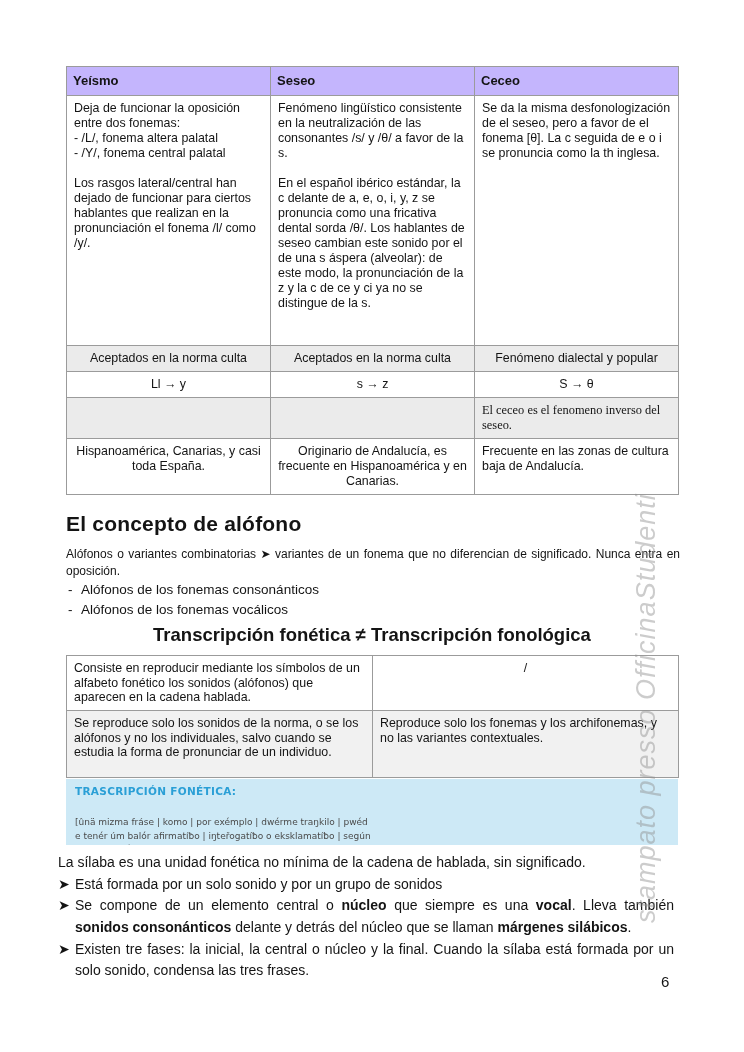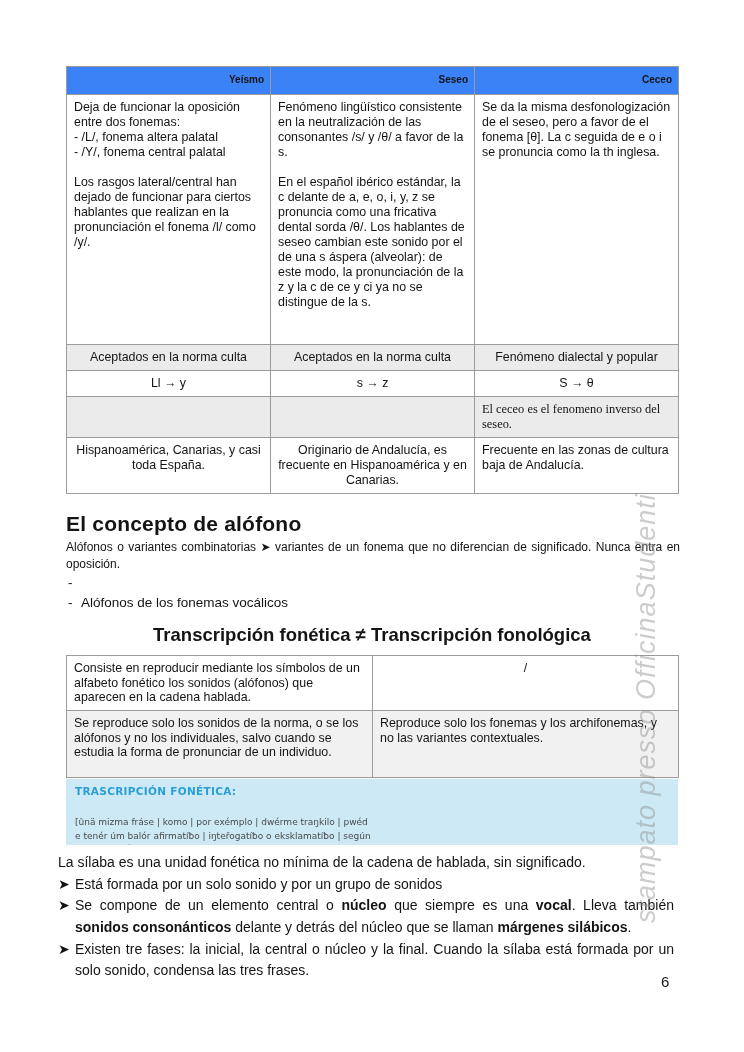--- a/index.html
+++ b/index.html
@@ -17,34 +17,34 @@
   table { border-collapse:collapse; table-layout:fixed; position:absolute; left:66px; width:612px; background:#fff; }
   .t1 { top:66px; }
   .t1 th, .t1 td, .t2 td {
     border:1px solid #9b9b9b;
     font-size:12.4px;
     line-height:1.21;
     padding:5px 7px;
     vertical-align:top;
     overflow:hidden;
   }
-  .t1 th { background:#3b82f6; font-weight:bold; text-align:right; font-size:10px; padding:6px; height:28px; vertical-align:middle; }
+  .t1 th { background:#c4b5fd; font-weight:bold; text-align:left; font-size:13px; padding:6px; height:28px; vertical-align:middle; }
   .pre { white-space:pre-line; }
   .center { text-align:center; }
   .vmid { vertical-align:middle; }
   .gray { background:#ebebeb; }
   .r-def td { height:250px;margin-left:24px; }
   .r-norma td { height:26px; }
   .r-not td { height:26px; }
   .r-note td { height:40px;font-family:Liberation Serif, serif; }
   .r-reg td { height:55px; }
 
   
   .sec1 { position:absolute; left:66px; top:512px; width:614px; }
-  .sec1 h1 { font-size:21px; font-weight:bold; letter-spacing:.2px; margin-bottom:3px; }
+  .sec1 h1 { font-size:21px; font-weight:bold; letter-spacing:.2px; margin-bottom:10px; }
   .sec1 p { font-size:12px; line-height:1.42; text-align:justify; }
   .hb { display:flex; font-size:13.5px; line-height:1.5; }
   .dash { width:15px; flex:0 0 15px; padding-left:2px; }
 
   
   .h2 { position:absolute; left:66px; top:624px; width:612px; text-align:center; font-size:18.5px; font-weight:bold; }
 
   
   .t2 { top:655px; }
   .t2 td { line-height:1.18; }
@@ -122,20 +122,21 @@
       <td>Frecuente en las zonas de cultura baja de Andalucía.</td>
     </tr>
   </tbody>
     </table>
 
   <div class="sec1">
     <h1>El concepto de alófono</h1>
     <p>Alófonos o variantes combinatorias ➤ variantes de un fonema que no diferencian de significado. Nunca entra en oposición.</p>
     <div class="hb">
       <span class="dash">-</span>
+      <span>Alófonos de los fonemas consonánticos</span>
     </div>
     <div class="hb">
       <span class="dash">-</span>
       <span>Alófonos de los fonemas vocálicos</span>
     </div>
   </div>
 
   <div class="h2">Transcripción fonética ≠ Transcripción fonológica</div>
 
   <table class="t2">

